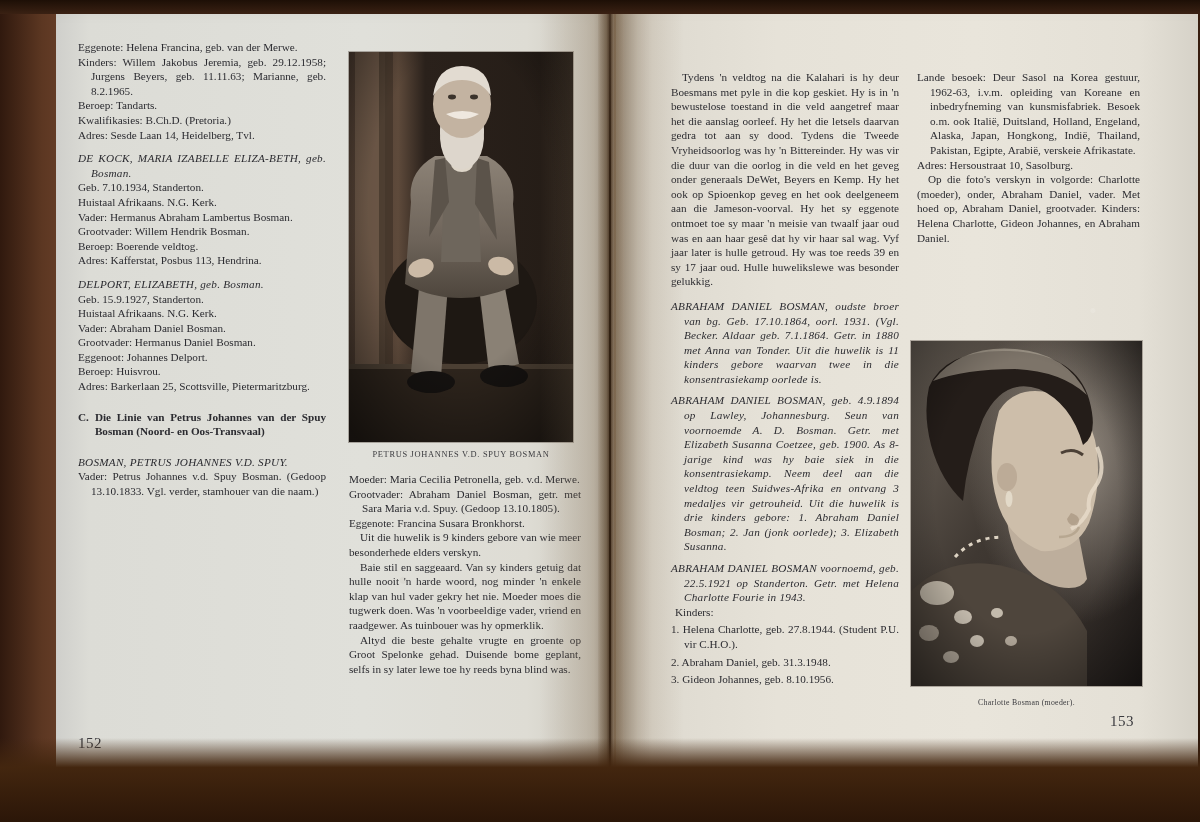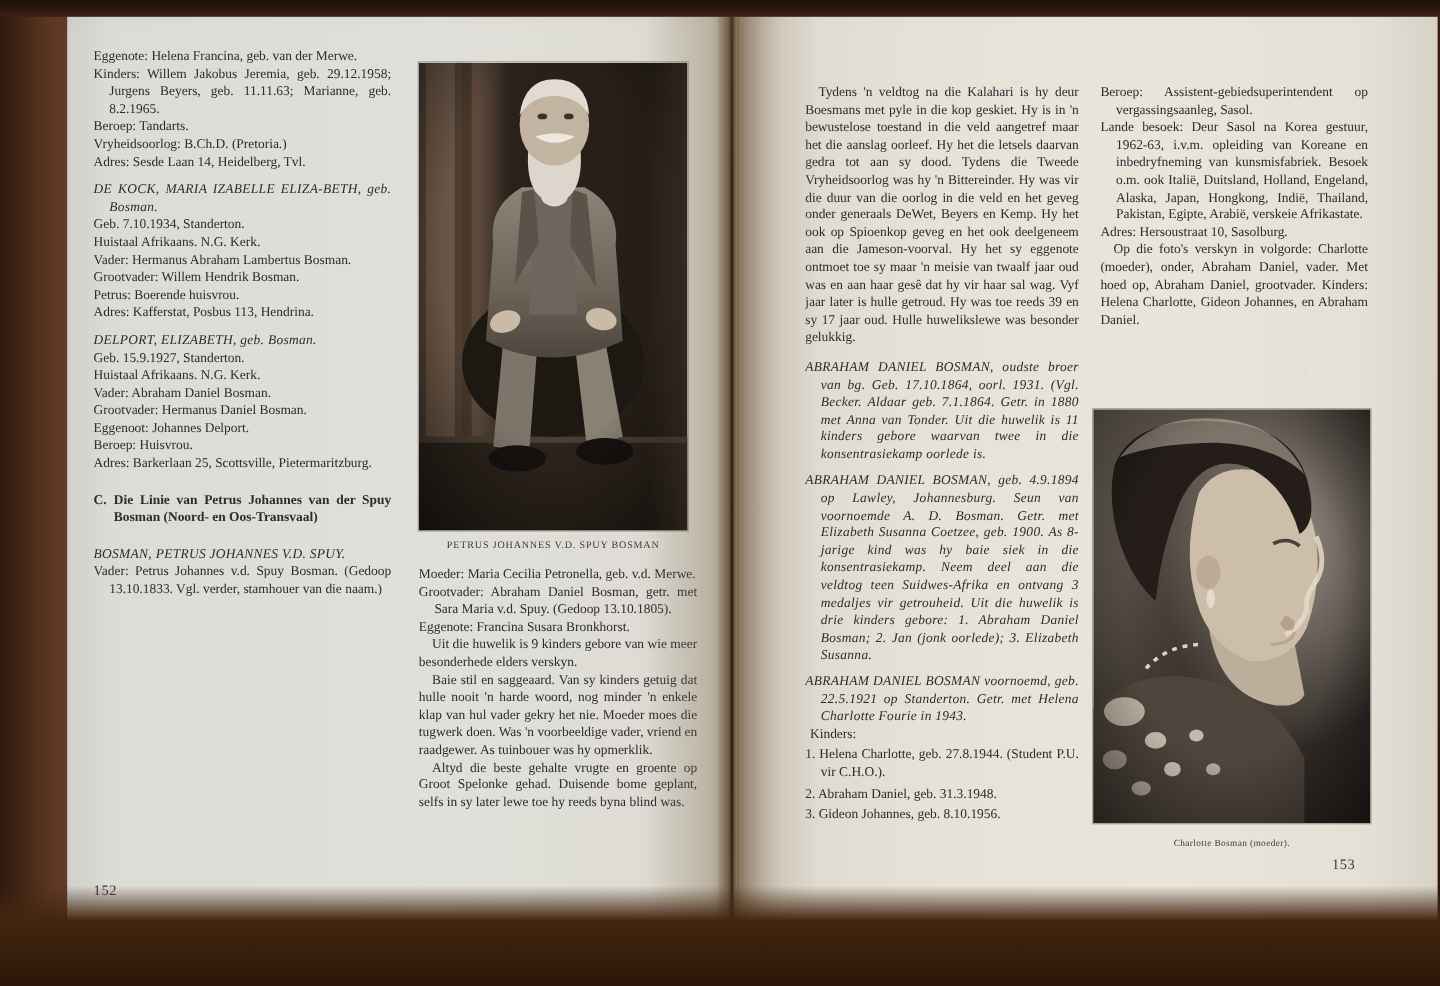--- a/index.html
+++ b/index.html
@@ -106,21 +106,21 @@
   .blk.tight { margin-bottom: 3px; }
   .hang { padding-left: 13px; text-indent: -13px; }
   .indent { text-indent: 11px; }
   .caps { letter-spacing: 0.25px; font-style: italic; }
   .bold { font-weight: bold; }
   .numlist { padding-left: 13px; text-indent: -13px; margin-left: 13px; }
 
   .pagenum {
     position: absolute;
     font-family: "Liberation Serif", serif;
-    font-size: 12px;
+    font-size: 15px;
     color: #3a3a3e;
     letter-spacing: 0.5px;
   }
 
   
   .photo-frame { position: absolute; }
   .photo {
     width: 100%; height: 100%;
     position: relative; overflow: hidden;
     box-shadow: 0 0 0 1px rgba(60,50,40,0.35);
@@ -147,30 +147,30 @@
   <div class="surface-left"></div>
 
   <div class="page page-left">
     <div class="grain"></div>
 
     <div class="col" style="left:22px; top:32px; width:248px;">
 
       <p class="blk hang">Eggenote:  Helena Francina, geb. van der Merwe.</p>
       <p class="blk hang">Kinders:  Willem Jakobus Jeremia, geb. 29.12.1958; Jurgens Beyers, geb. 11.11.63; Marianne, geb. 8.2.1965.</p>
       <p class="blk hang">Beroep:  Tandarts.</p>
-      <p class="blk hang">Vryheidsoorlog:  B.Ch.D. (Pretoria.)</p>
+      <p class="blk hang">Kwalifikasies:  B.Ch.D. (Pretoria.)</p>
       <p class="blk hang">Adres:  Sesde Laan 14, Heidelberg, Tvl.</p>
 
       <div style="height:9px"></div>
       <p class="blk hang caps">DE KOCK, MARIA IZABELLE ELIZA-BETH, geb. Bosman.</p>
       <p class="blk hang">Geb. 7.10.1934, Standerton.</p>
       <p class="blk hang">Huistaal Afrikaans.  N.G. Kerk.</p>
       <p class="blk hang">Vader:  Hermanus Abraham Lambertus Bosman.</p>
       <p class="blk hang">Grootvader:  Willem Hendrik Bosman.</p>
-      <p class="blk hang">Petrus:  Boerende huisvrou.</p>
+      <p class="blk hang">Beroep:  Boerende veldtog.</p>
       <p class="blk hang">Adres:  Kafferstat, Posbus 113, Hendrina.</p>
 
       <div style="height:9px"></div>
       <p class="blk hang caps">DELPORT, ELIZABETH, geb. Bosman.</p>
       <p class="blk hang">Geb. 15.9.1927, Standerton.</p>
       <p class="blk hang">Huistaal Afrikaans.  N.G. Kerk.</p>
       <p class="blk hang">Vader:  Abraham Daniel Bosman.</p>
       <p class="blk hang">Grootvader:  Hermanus Daniel Bosman.</p>
       <p class="blk hang">Eggenoot:  Johannes Delport.</p>
       <p class="blk hang">Beroep:  Huisvrou.</p>
@@ -274,21 +274,20 @@
       <p class="blk hang caps">ABRAHAM DANIEL BOSMAN, geb. 4.9.1894 op Lawley, Johannesburg.  Seun van voornoemde A. D. Bosman.  Getr. met Elizabeth Susanna Coetzee, geb. 1900.  As 8-jarige kind was hy baie siek in die konsentrasiekamp.  Neem deel aan die veldtog teen Suidwes-Afrika en ontvang 3 medaljes vir getrouheid.  Uit die huwelik is drie kinders gebore: 1. Abraham Daniel Bosman; 2. Jan (jonk oorlede); 3. Elizabeth Susanna.</p>
       <div style="height:7px"></div>
       <p class="blk hang caps">ABRAHAM DANIEL BOSMAN voornoemd, geb. 22.5.1921 op Standerton.  Getr. met Helena Charlotte Fourie in 1943.</p>
       <p class="blk tight" style="padding-left:4px;">Kinders:</p>
       <p class="blk tight numlist">1. Helena Charlotte, geb. 27.8.1944. (Student P.U. vir C.H.O.).</p>
       <p class="blk tight numlist">2. Abraham Daniel, geb. 31.3.1948.</p>
       <p class="blk tight numlist">3. Gideon Johannes, geb. 8.10.1956.</p>
     </div>
 
     <div class="col" style="left:303px; top:68px; width:223px;">
-      <p class="blk hang">Beroep:  Assistent-gebiedsuperintendent op vergassingsaanleg, Sasol.</p>
       <p class="blk hang">Lande besoek:  Deur Sasol na Korea gestuur, 1962-63, i.v.m. opleiding van Koreane en inbedryfneming van kunsmisfabriek.  Besoek o.m. ook Italië, Duitsland, Holland, Engeland, Alaska, Japan, Hongkong, Indië, Thailand, Pakistan, Egipte, Arabië, verskeie Afrikastate.</p>
       <p class="blk hang">Adres:  Hersoustraat 10, Sasolburg.</p>
       <p class="blk indent">Op die foto's verskyn in volgorde: Charlotte (moeder), onder, Abraham Daniel, vader.  Met hoed op, Abraham Daniel, grootvader.  Kinders:  Helena Charlotte, Gideon Johannes, en Abraham Daniel.</p>
     </div>
 
     <div class="photo-frame" style="left:297px; top:339px; width:231px; height:345px;">
       <div class="photo">
         <svg viewBox="0 0 231 345" width="231" height="345" preserveAspectRatio="none">
           <defs>
             <linearGradient id="bgr" x1="0" y1="0" x2="1" y2="1">

